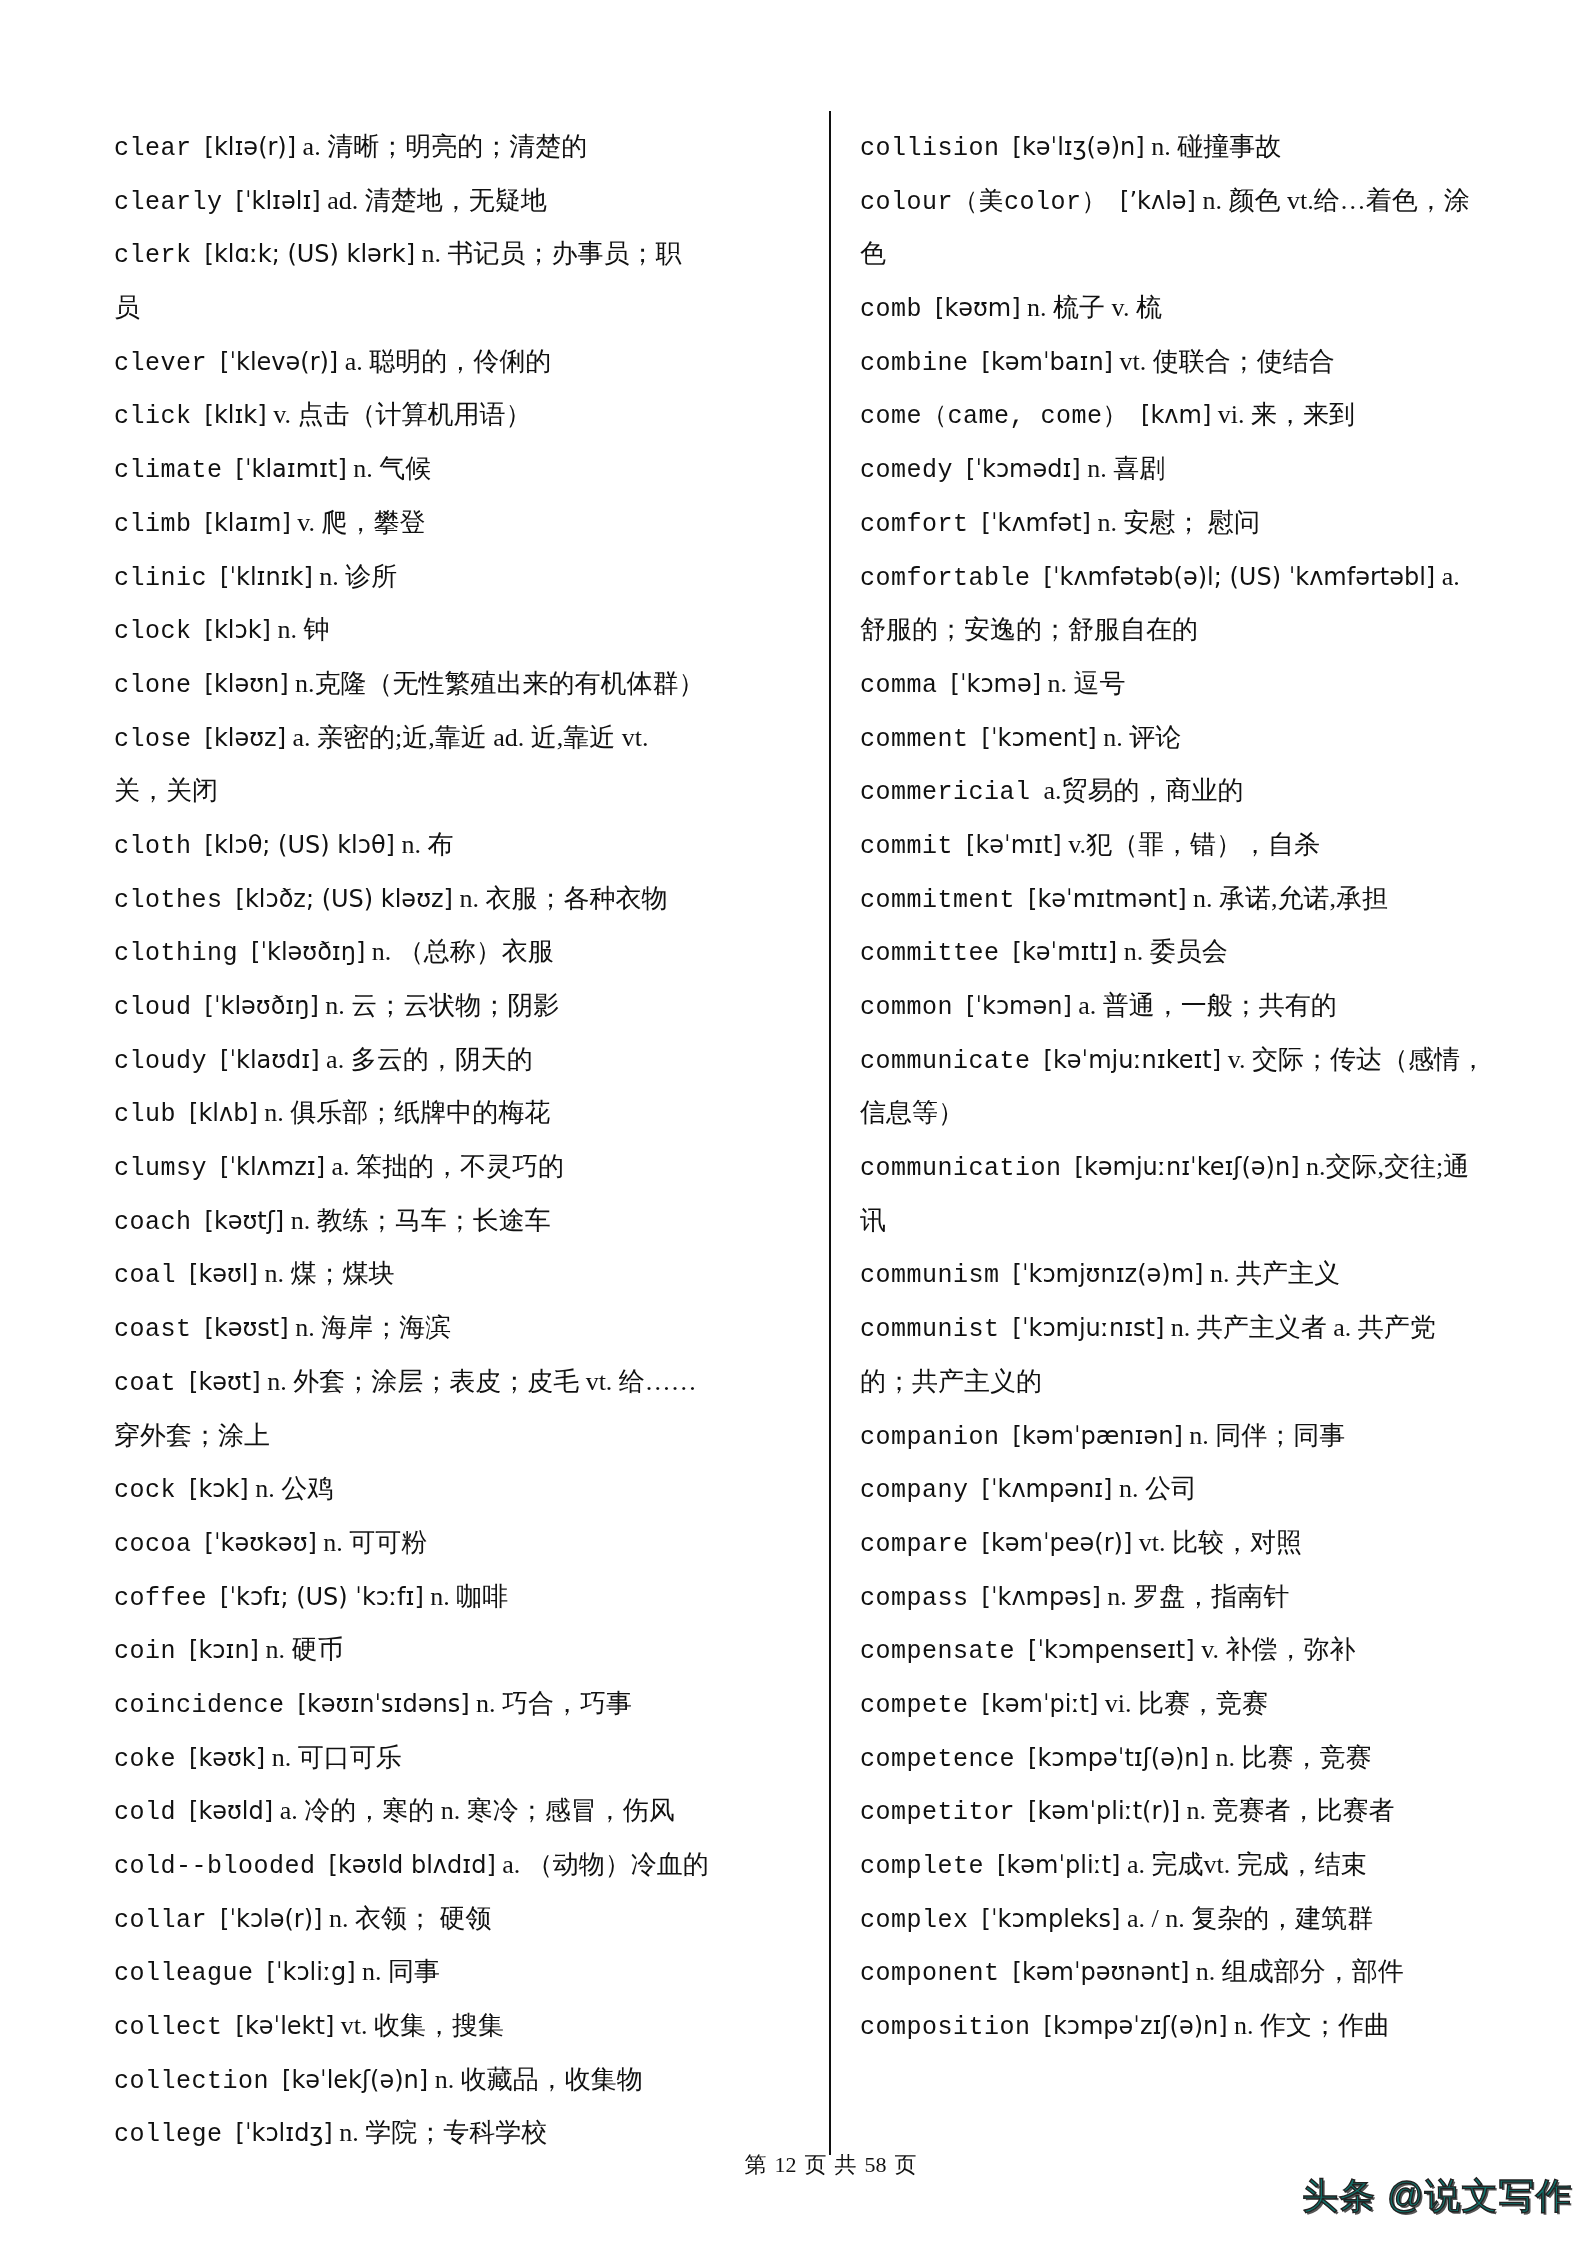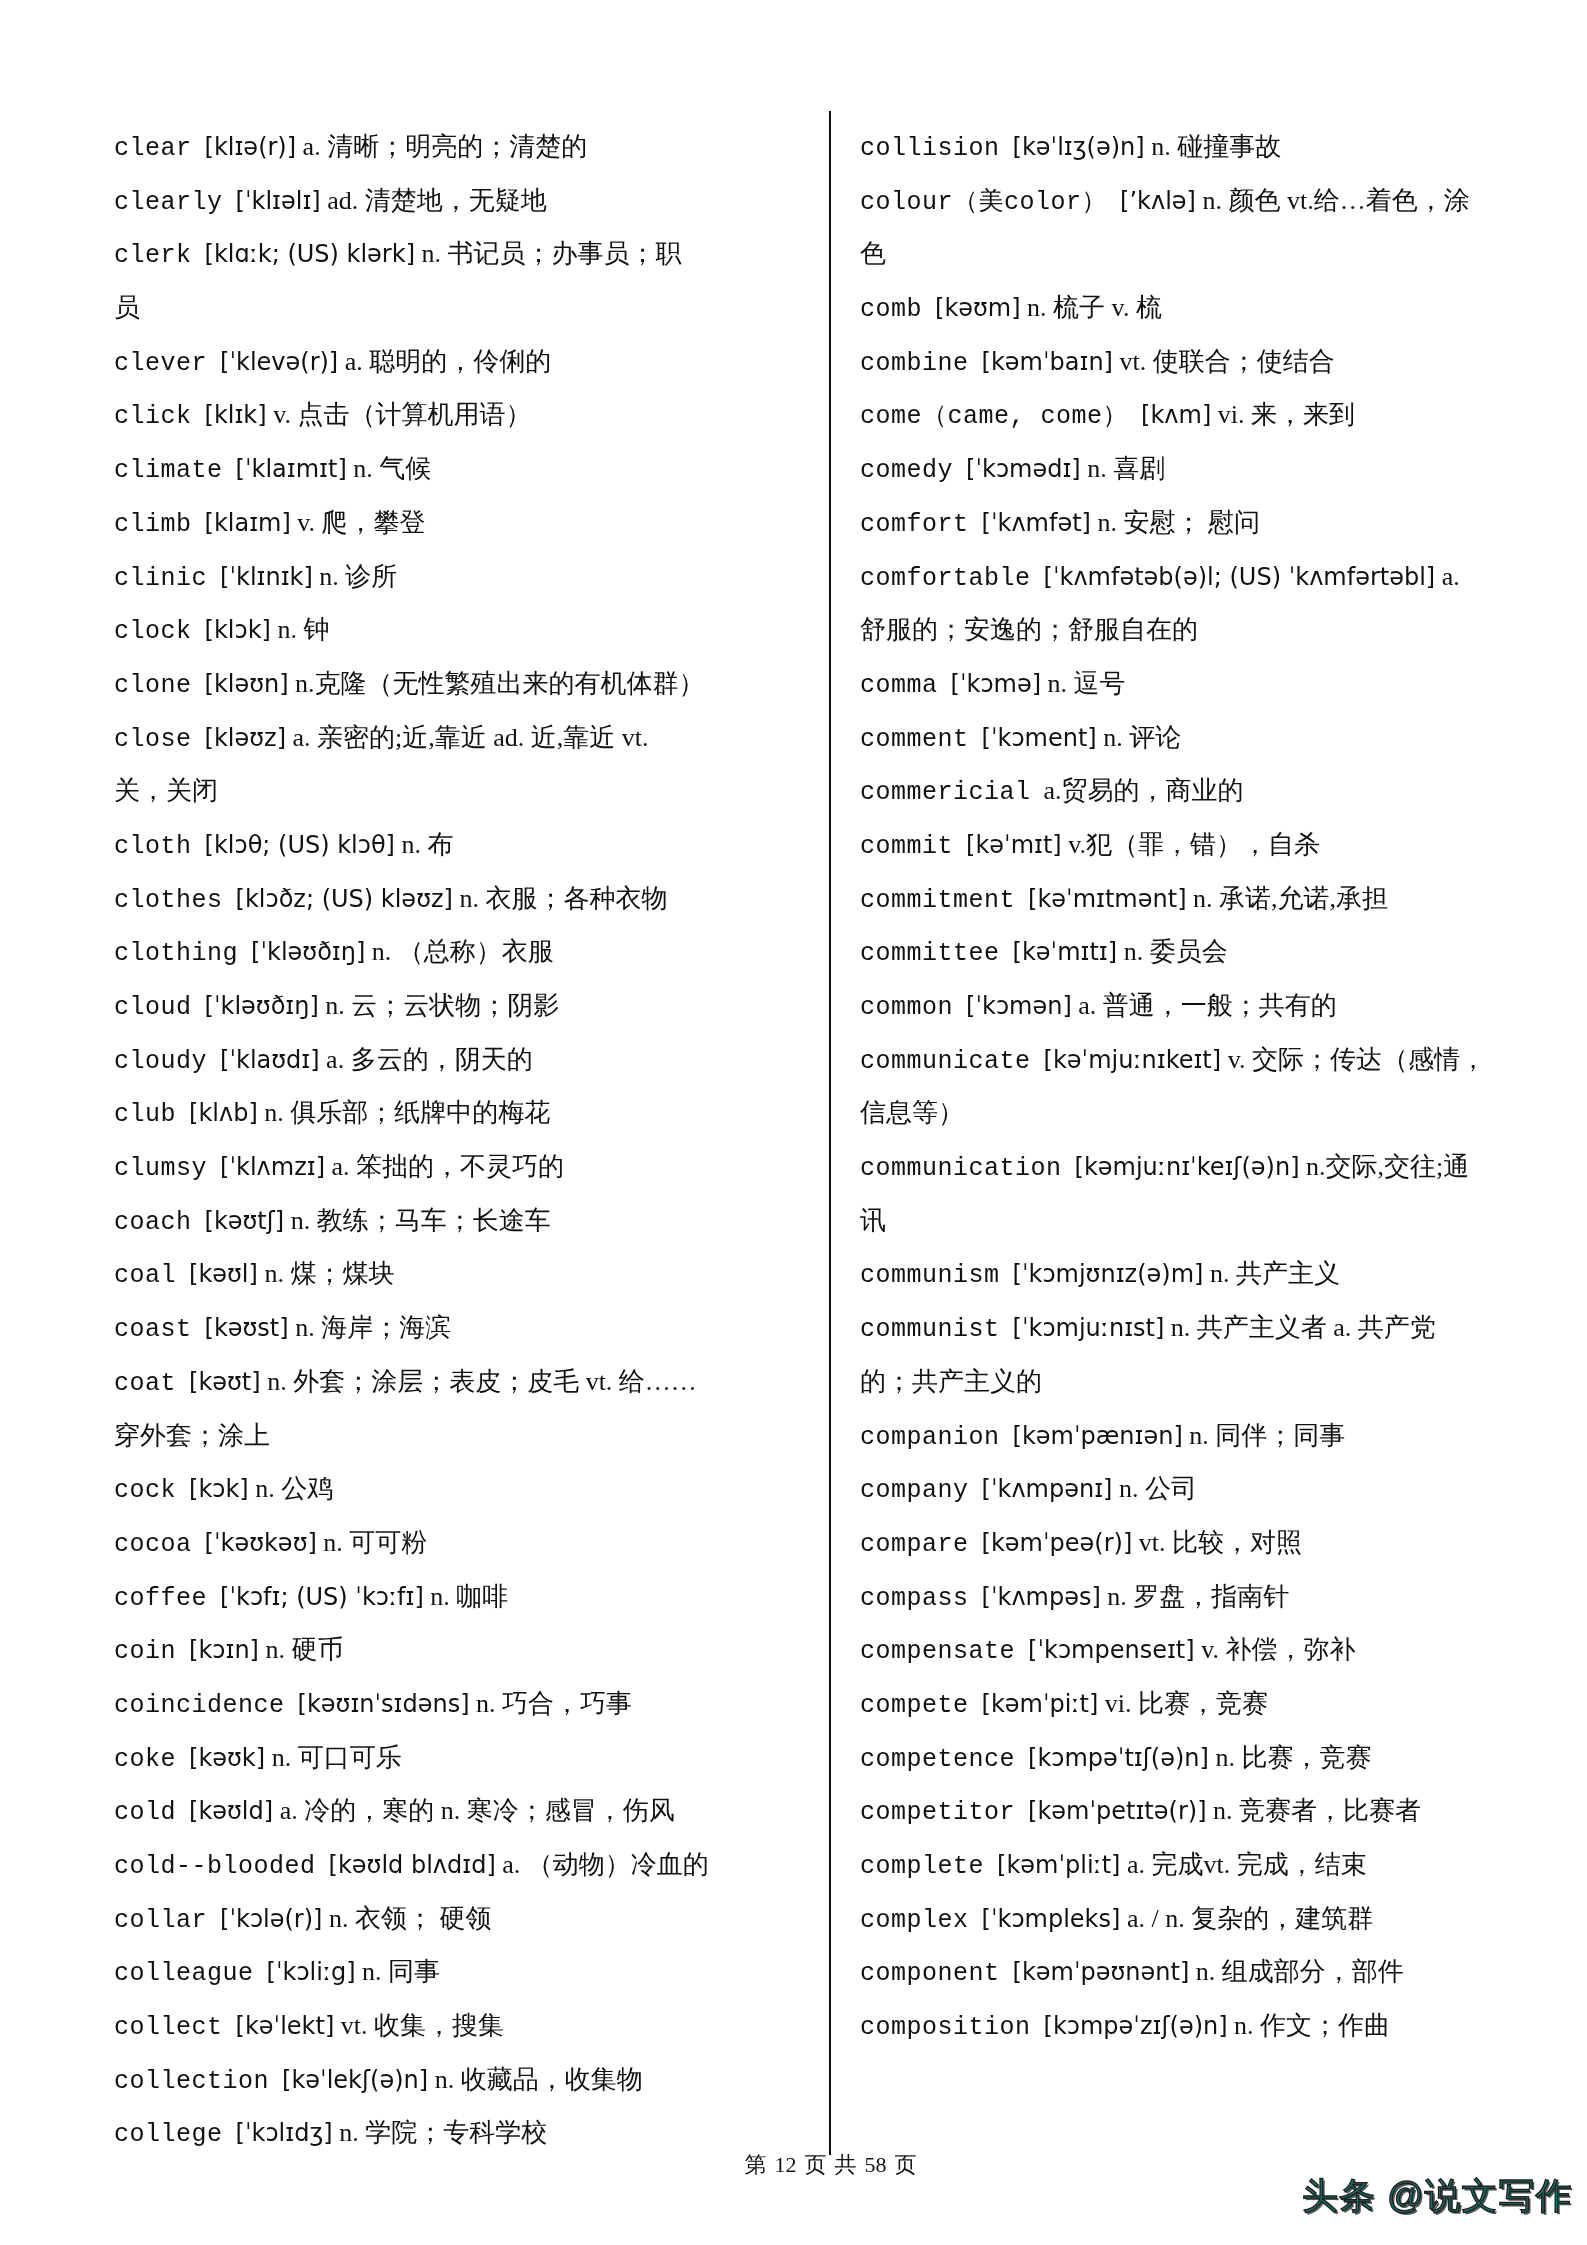--- a/index.html
+++ b/index.html
@@ -89,21 +89,21 @@
       <div class="line"><span class="word">communism</span>&nbsp;&nbsp;<span class="ipa">[ˈkɔmjʊnɪz(ə)m]</span>&nbsp;<span class="def">n. 共产主义</span></div>
       <div class="line"><span class="word">communist</span>&nbsp;&nbsp;<span class="ipa">[ˈkɔmjuːnɪst]</span>&nbsp;<span class="def">n. 共产主义者 a. 共产党</span></div>
       <div class="line"><span class="def">的；共产主义的</span></div>
       <div class="line"><span class="word">companion</span>&nbsp;&nbsp;<span class="ipa">[kəmˈpænɪən]</span>&nbsp;<span class="def">n. 同伴；同事</span></div>
       <div class="line"><span class="word">company</span>&nbsp;&nbsp;<span class="ipa">[ˈkʌmpənɪ]</span>&nbsp;<span class="def">n. 公司</span></div>
       <div class="line"><span class="word">compare</span>&nbsp;&nbsp;<span class="ipa">[kəmˈpeə(r)]</span>&nbsp;<span class="def">vt. 比较，对照</span></div>
       <div class="line"><span class="word">compass</span>&nbsp;&nbsp;<span class="ipa">[ˈkʌmpəs]</span>&nbsp;<span class="def">n. 罗盘，指南针</span></div>
       <div class="line"><span class="word">compensate</span>&nbsp;&nbsp;<span class="ipa">[ˈkɔmpenseɪt]</span>&nbsp;<span class="def">v. 补偿，弥补</span></div>
       <div class="line"><span class="word">compete</span>&nbsp;&nbsp;<span class="ipa">[kəmˈpiːt]</span>&nbsp;<span class="def">vi. 比赛，竞赛</span></div>
       <div class="line"><span class="word">competence</span>&nbsp;&nbsp;<span class="ipa">[kɔmpəˈtɪʃ(ə)n]</span>&nbsp;<span class="def">n. 比赛，竞赛</span></div>
-      <div class="line"><span class="word">competitor</span>&nbsp;&nbsp;<span class="ipa">[kəmˈpetɪtə(r)]</span>&nbsp;<span class="def">n. 竞赛者，比赛者</span></div>
+      <div class="line"><span class="word">competitor</span>&nbsp;&nbsp;<span class="ipa">[kəmˈpliːt(r)]</span>&nbsp;<span class="def">n. 竞赛者，比赛者</span></div>
       <div class="line"><span class="word">complete</span>&nbsp;&nbsp;<span class="ipa">[kəmˈpliːt]</span>&nbsp;<span class="def">a. 完成vt. 完成，结束</span></div>
       <div class="line"><span class="word">complex</span>&nbsp;&nbsp;<span class="ipa">[ˈkɔmpleks]</span>&nbsp;<span class="def">a. / n. 复杂的，建筑群</span></div>
       <div class="line"><span class="word">component</span>&nbsp;&nbsp;<span class="ipa">[kəmˈpəʊnənt]</span>&nbsp;<span class="def">n. 组成部分，部件</span></div>
       <div class="line"><span class="word">composition</span>&nbsp;&nbsp;<span class="ipa">[kɔmpəˈzɪʃ(ə)n]</span>&nbsp;<span class="def">n. 作文；作曲</span></div>
     </div>
 
   <div class="footer">
     <span>第</span><span>12</span><span>页</span><span>共</span><span>58</span><span>页</span>
   </div>
 

